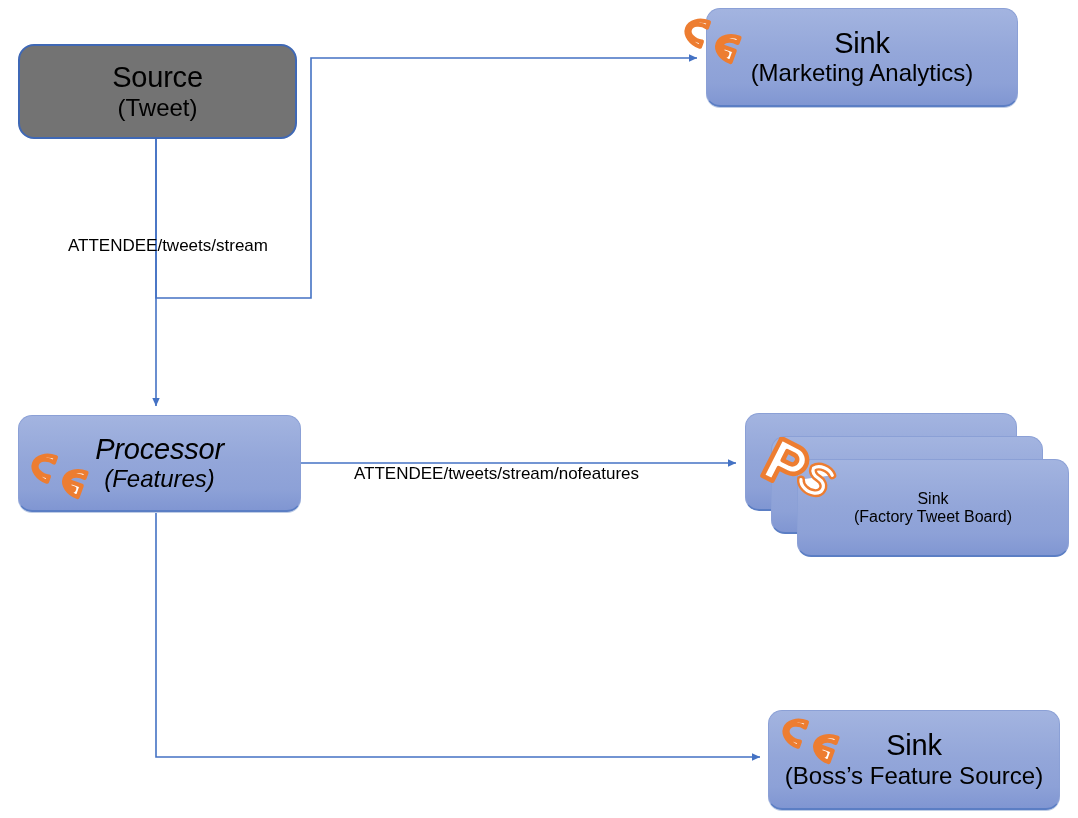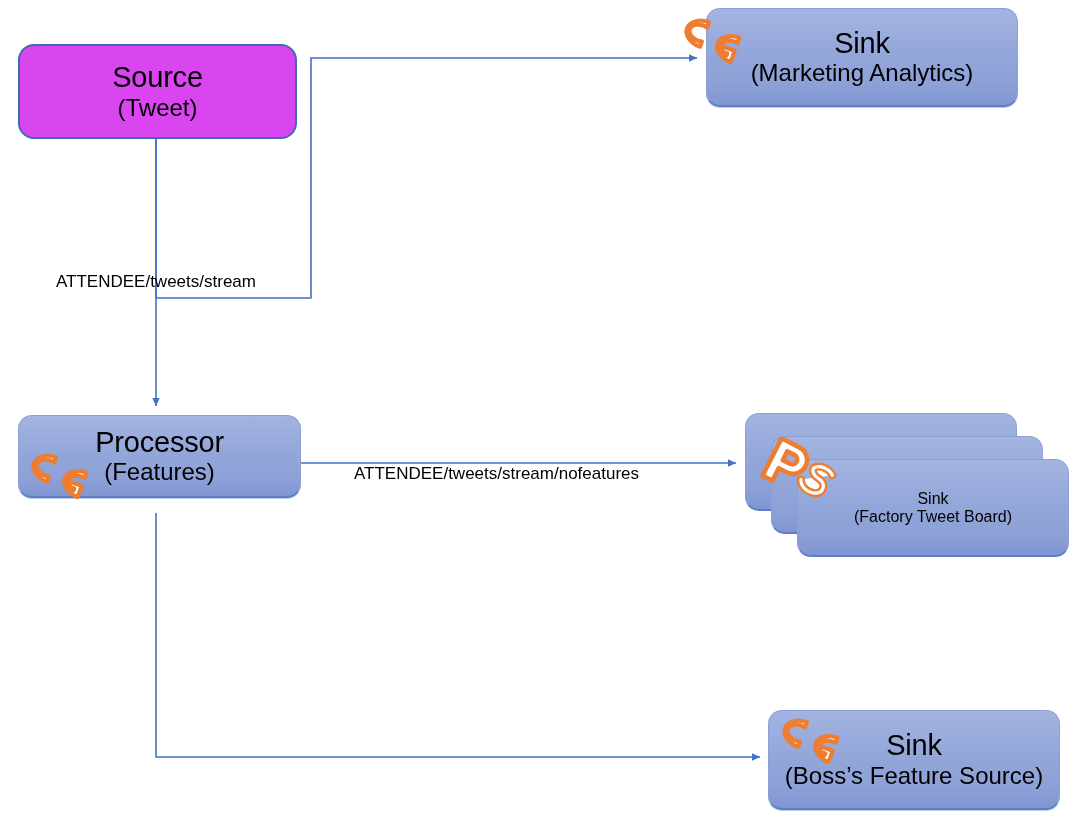--- a/index.html
+++ b/index.html
@@ -34,21 +34,21 @@
     border-radius: 14px;
     display: flex;
     flex-direction: column;
     align-items: center;
     justify-content: center;
     text-align: center;
     line-height: 1.12;
     color: #000000;
   }
   .node.source {
-    background: #d946ef;
+    background: #737373;
     border: 2.5px solid #3f68b5;
     border-radius: 16px;
   }
   .node.filled {
     background: linear-gradient(180deg, #a3b4e0 0%, #93a6d9 48%, #8da1d7 78%, #8096d2 100%);
     border: 1px solid #8ba0d6;
     border-bottom: 2px solid #5b7ec4;
     box-shadow: 0 1px 0 rgba(70,110,180,0.35);
   }
   .node .title {
@@ -121,21 +121,21 @@
   <div class="node source" style="left:18px; top:44px; width:279px; height:95px;">
     <div class="title">Source</div>
     <div class="subtitle">(Tweet)</div>
   </div>
 
   <div class="node filled" style="left:706px; top:8px; width:312px; height:99px;">
     <div class="title">Sink</div>
     <div class="subtitle">(Marketing Analytics)</div>
   </div>
 
-  <div class="node filled" style="left:18px; top:415px; width:283px; height:83px;">
+  <div class="node filled" style="left:18px; top:415px; width:283px; height:97px;font-style:italic;">
     <div class="title">Processor</div>
     <div class="subtitle">(Features)</div>
   </div>
 
   <div class="stack" style="left:745px; top:413px; width:325px; height:152px;">
     <div class="card" style="left:0px; top:0px; width:272px; height:98px;"></div>
     <div class="card" style="left:26px; top:23px; width:272px; height:98px;"></div>
     <div class="card front" style="left:52px; top:46px; width:272px; height:98px;">
       <div class="title">Sink</div>
       <div class="subtitle">(Factory Tweet Board)</div>
@@ -193,18 +193,18 @@
       <g transform="translate(6,18)">
         <path d="M31,3 A17,12 0 1 0 31,29 L31,23.5 A11.5,8 0 1 1 31,8.5 Z" fill="#ffffff" stroke="#ED7D31" stroke-width="4.2" stroke-linejoin="round"></path>
       </g>
       <g transform="translate(38,20)">
         <path d="M33,5 A17,12 0 1 0 33,31 L33,19 L21,19 L21,24 L27,24 L27,26
                  A11.5,8 0 1 1 33,10.5 Z" fill="#ffffff" stroke="#ED7D31" stroke-width="4.2" stroke-linejoin="round"></path>
       </g>
     </g>
   </svg>
 
-  <div class="edge-label" style="left:56px; top:236px;margin-top:36px;">ATTENDEE/tweets/stream</div>
+  <div class="edge-label" style="left:68px; top:236px;">ATTENDEE/tweets/stream</div>
 
   <div class="edge-label" style="left:354px; top:464px;">ATTENDEE/tweets/stream/nofeatures</div>
 
 
 </div>
 
 </body></html>

